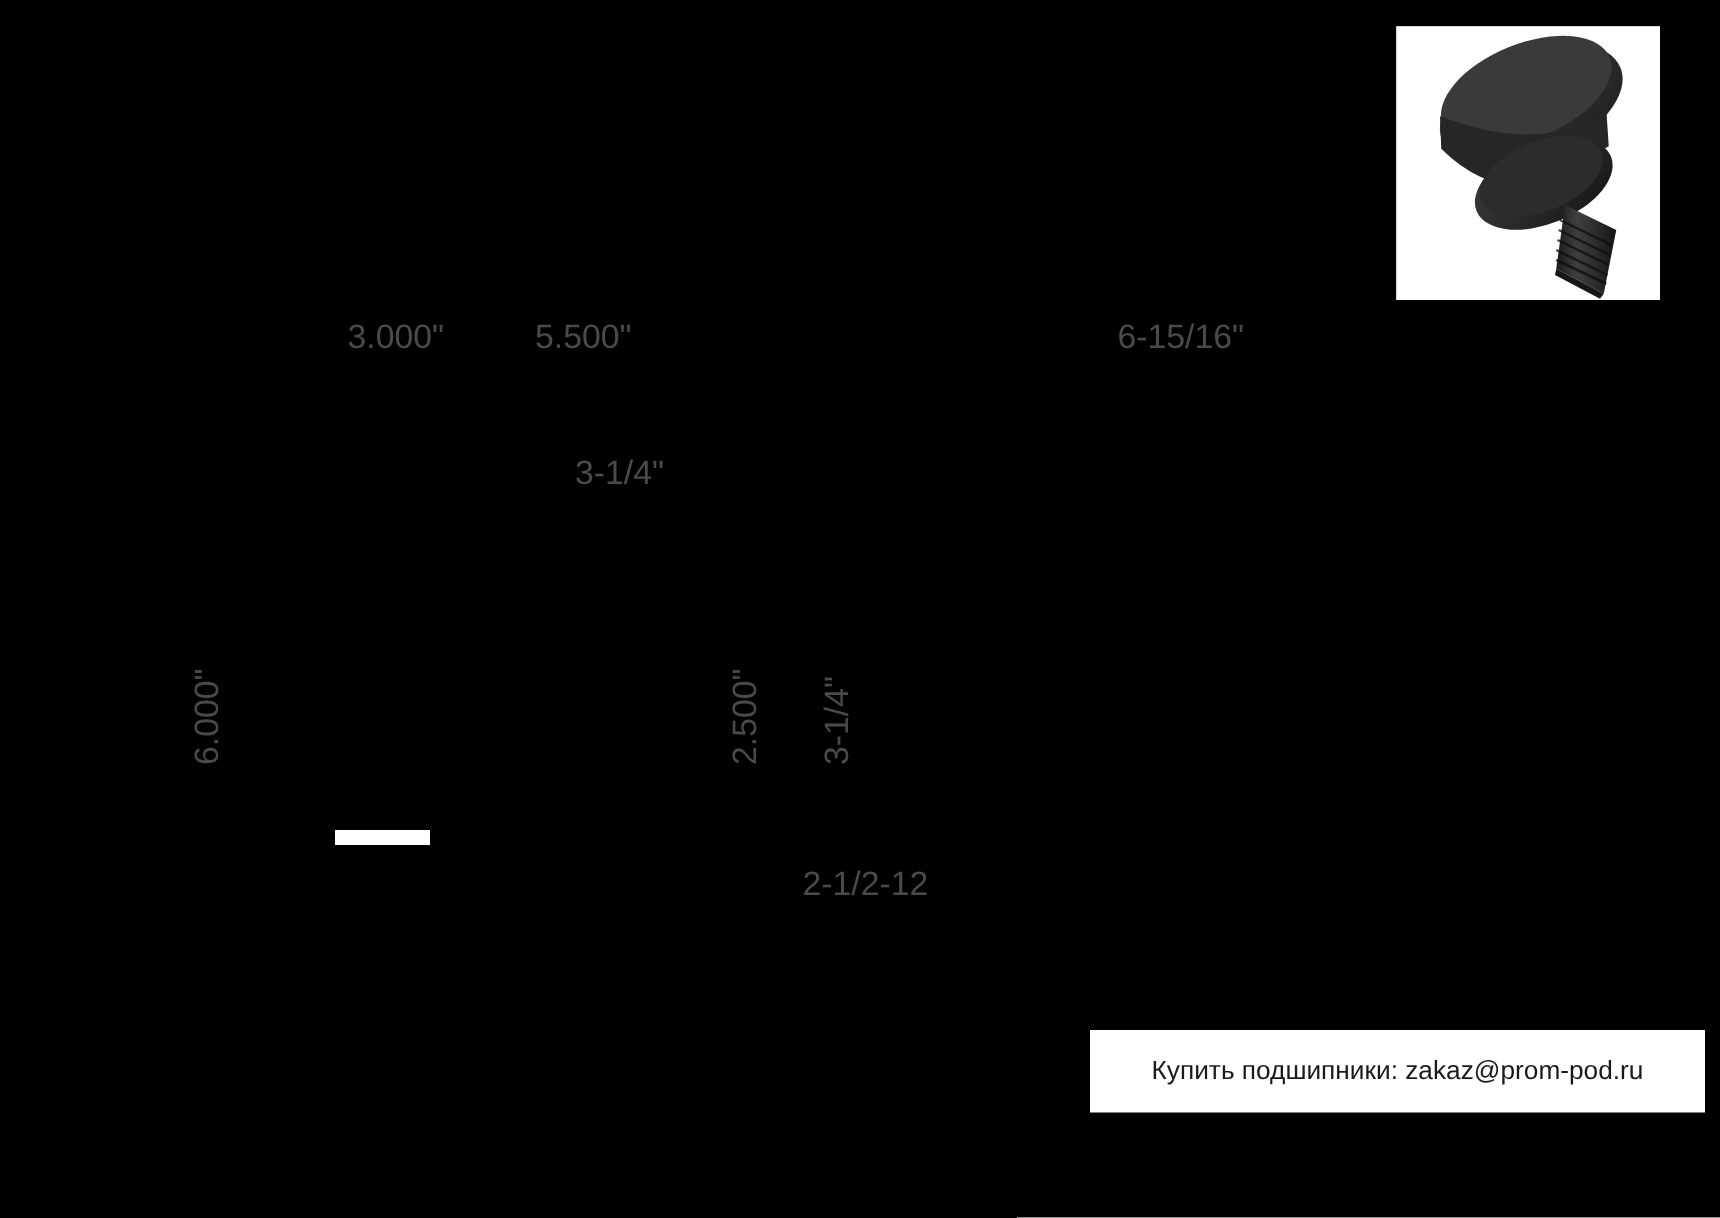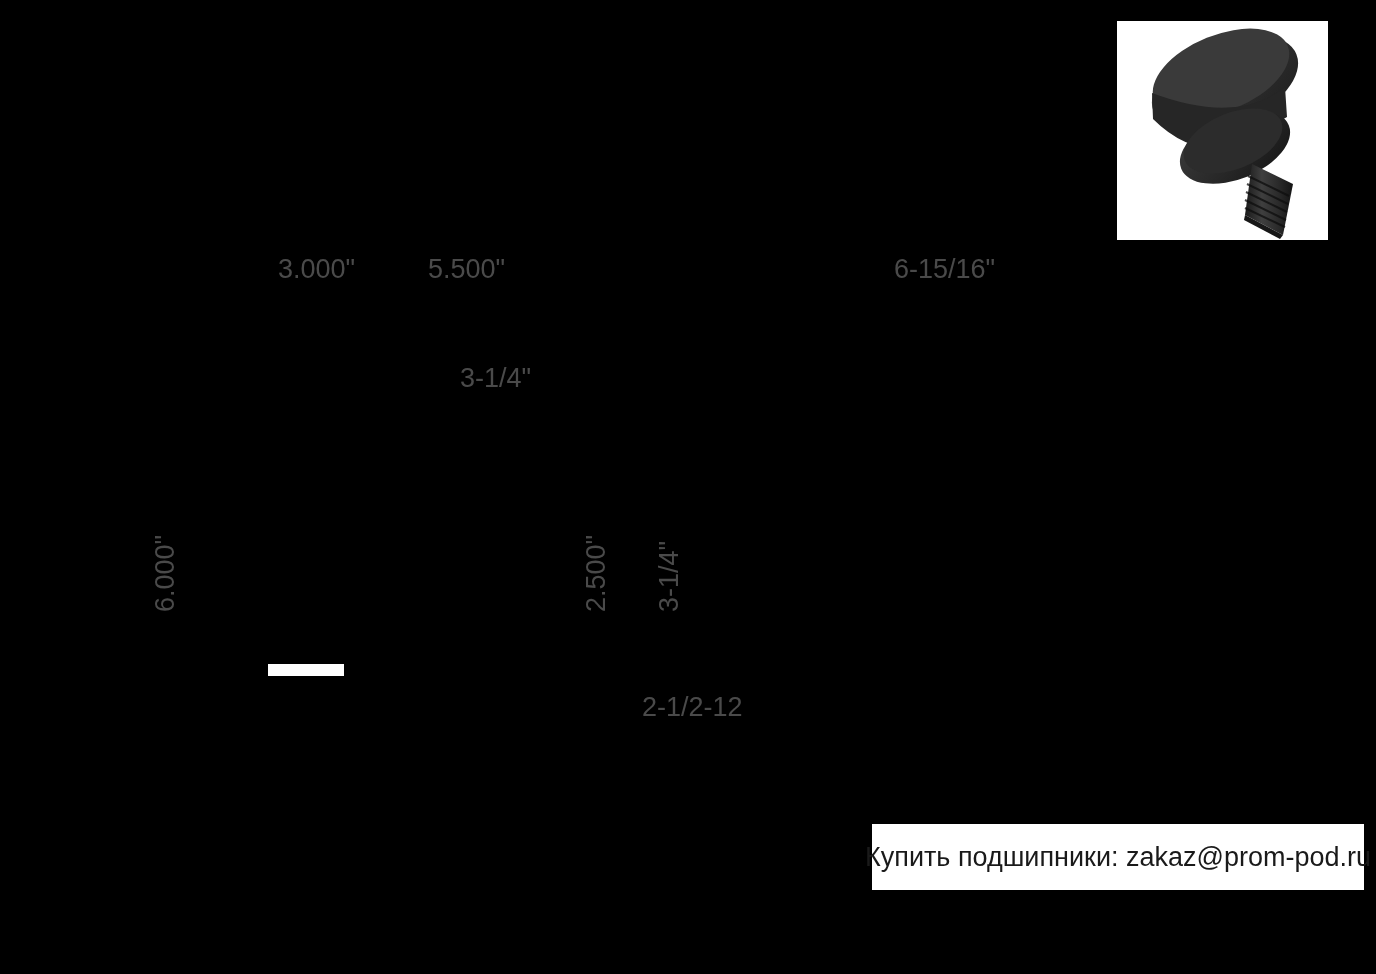--- a/index.html
+++ b/index.html
@@ -57,21 +57,21 @@
     top: 824px;
     width: 492px;
     height: 66px;
     background: #ffffff;
     display: flex;
     align-items: center;
     justify-content: center;
   }
   #watermark .wm-text {
     color: #1a1a1a;
-    font-size: 27px;
+    font-size: 21px;
     white-space: nowrap;
   }
 </style>
 </head>
 <body>
 
 <div id="page">
 
   <div class="dim" style="left:278px; top:256px;">3.000"</div>
   <div class="dim" style="left:428px; top:256px;">5.500"</div>

